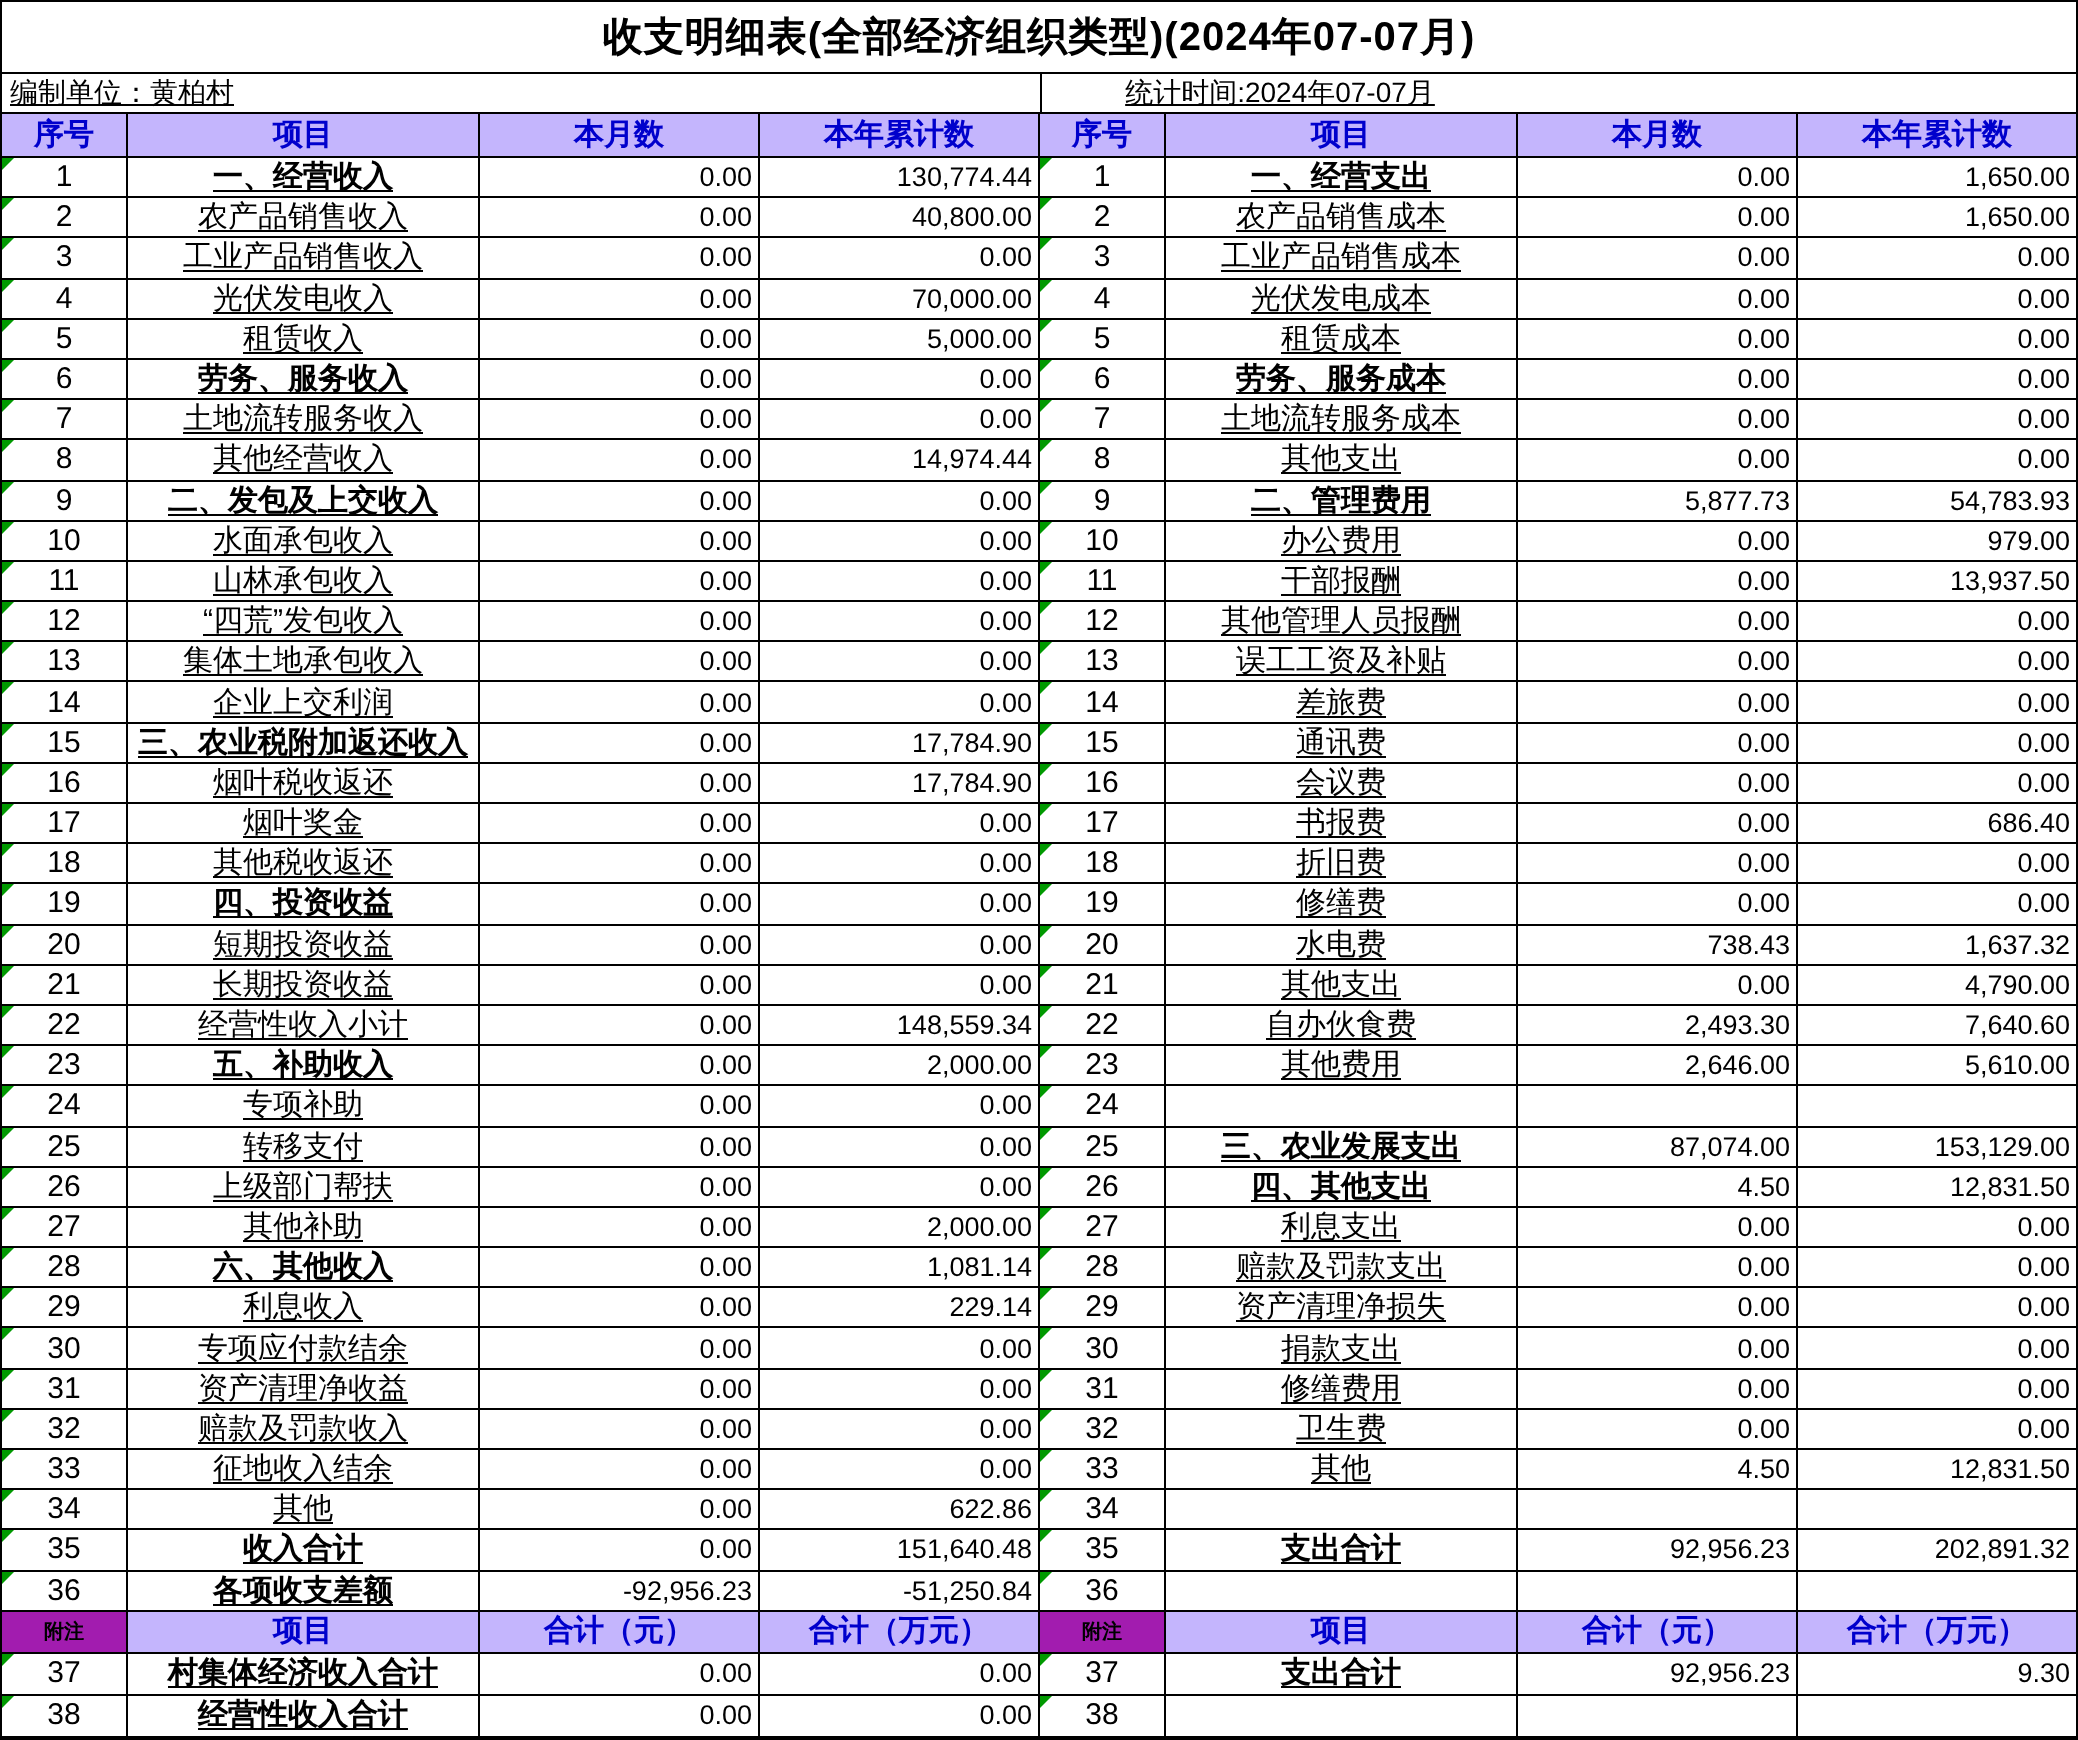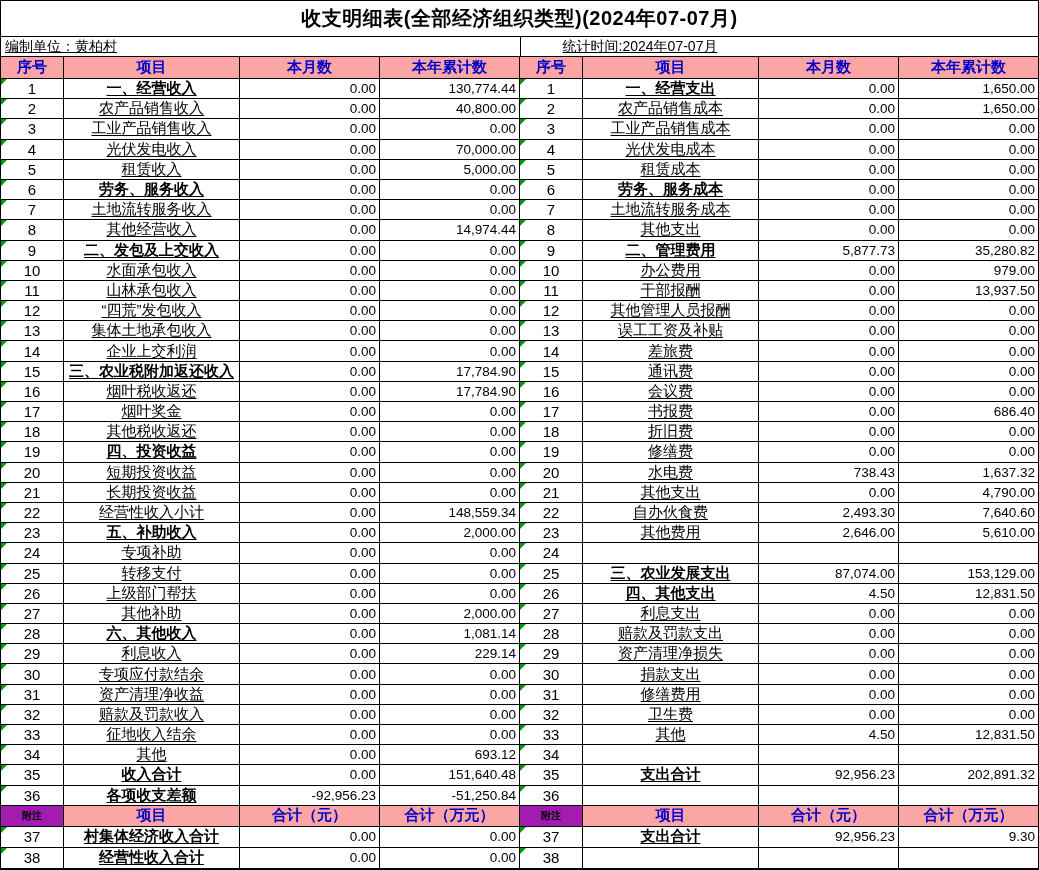--- a/index.html
+++ b/index.html
@@ -23,21 +23,21 @@
   .info-right{justify-content:flex-end;padding-right:4px;margin-top:20px;}
   .grid{display:grid;grid-template-columns:63px 176px 140px 140px 63px 176px 140px 139px;}
   #header-grid{grid-auto-rows:22px;}
   #data-grid{grid-auto-rows:calc(727px / 36);}
   #notes-grid{grid-auto-rows:21px;}
   .cell{
     box-sizing:border-box;border-right:1px solid #000;border-bottom:1px solid #000;
     display:flex;align-items:center;position:relative;overflow:hidden;white-space:nowrap;
   }
   .grid .cell:nth-child(8n){border-right:none;}
-  .hcell{background:#fca5a5;color:#0000CC;font-weight:bold;font-size:15px;justify-content:center;}
+  .hcell{background:#c4b5fd;color:#0000CC;font-weight:bold;font-size:15px;justify-content:center;}
   .hcell.note-tag{background:#a21caf;color:#000;font-weight:bold;font-size:10px;}
   .c-num{justify-content:center;font-size:15px;}
   .c-item{justify-content:center;font-size:15px;}
   .c-item .txt{text-decoration:underline;text-underline-offset:2px;}
   .c-val{justify-content:flex-end;padding-right:3px;font-size:13.5px;}
   .bold{font-weight:bold;}
   .tri{
     position:absolute;left:0;top:0;width:0;height:0;
     border-top:6px solid #009900;border-right:6px solid transparent;
   }
@@ -292,21 +292,21 @@
         <span class="tri"></span>
         <span class="txt">9</span>
       </div>
       <div class="cell c-item bold">
         <span class="txt">二、管理费用</span>
       </div>
       <div class="cell c-val">
         <span class="txt">5,877.73</span>
       </div>
       <div class="cell c-val">
-        <span class="txt">35,280.82</span>
+        <span class="txt">54,783.93</span>
       </div>
       <div class="cell c-num">
         <span class="tri"></span>
         <span class="txt">10</span>
       </div>
       <div class="cell c-item">
         <span class="txt">水面承包收入</span>
       </div>
       <div class="cell c-val">
         <span class="txt">0.00</span>
@@ -923,21 +923,21 @@
         <span class="tri"></span>
         <span class="txt">34</span>
       </div>
       <div class="cell c-item">
         <span class="txt">其他</span>
       </div>
       <div class="cell c-val">
         <span class="txt">0.00</span>
       </div>
       <div class="cell c-val">
-        <span class="txt">693.12</span>
+        <span class="txt">622.86</span>
       </div>
       <div class="cell c-num">
         <span class="tri"></span>
         <span class="txt">34</span>
       </div>
       <div class="cell c-item"></div>
       <div class="cell c-val"></div>
       <div class="cell c-val"></div>
       <div class="cell c-num">
         <span class="tri"></span>

